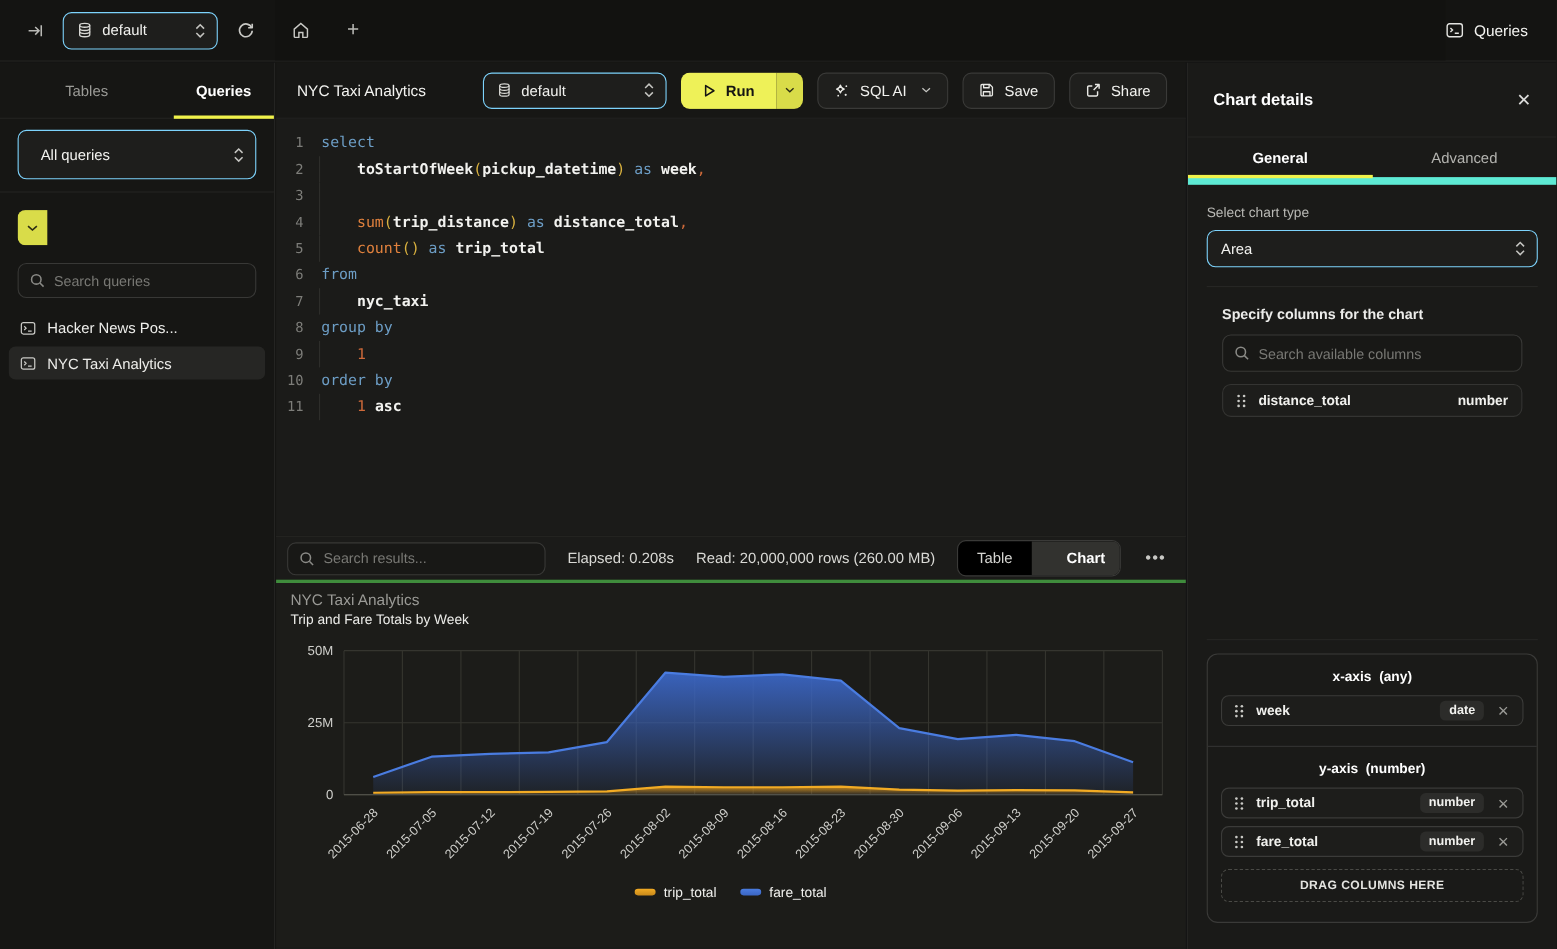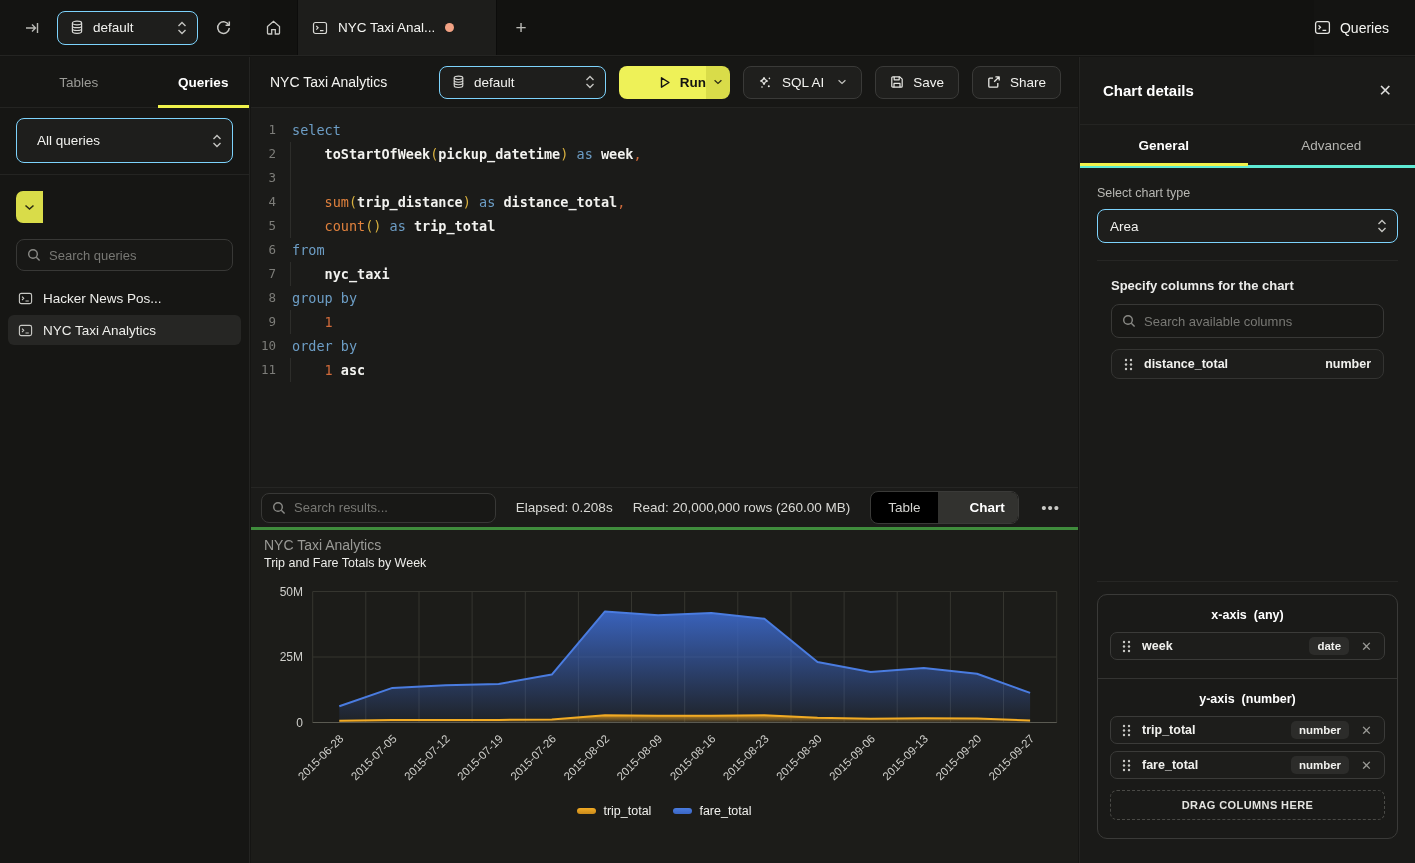--- a/index.html
+++ b/index.html
@@ -60,21 +60,21 @@
   .main-header { height:51px; border-bottom:1px solid #242422; display:flex; align-items:center;
                  padding:0 17px 0 19px; background:#171715; }
   .main-title { font-size:14px; color:#f4f4f1; }
   .main-actions { margin-left:auto; display:flex; align-items:center; gap:13px; }
   .toolbar-select { height:33px; width:167px; }
   .btn { display:flex; align-items:center; justify-content:center; gap:9px; height:33px; padding:0 14px;
          background:#1f1f1d; border:1px solid #3a3a38; border-radius:8px; color:#f2f2ef;
          font-size:13.5px; cursor:pointer; }
   .run-btn { display:flex; height:33px; border-radius:8px; overflow:hidden; cursor:pointer; }
   .run-btn .main-part { width:87px; background:#eef158; color:#141412; display:flex; align-items:center;
-                        justify-content:flex-end; gap:9px; font-size:13.5px; font-weight:bold; }
+                        justify-content:center; gap:9px; font-size:13.5px; font-weight:bold; }
   .run-btn .seg { width:24px; background:#d9dc49; display:flex; align-items:center; justify-content:center; }
 
   
   .editor { position:relative; height:379px; padding-top:10px; background:#1b1b19; cursor:text;
             font-family:"DejaVu Sans Mono","Liberation Mono",monospace; overflow:hidden; }
   .code-line { display:flex; height:24px; line-height:24px; position:relative; }
   .code-line .ln { width:25px; text-align:right; color:#7d7d79; font-size:12.5px; flex:none; }
   .code-line .code { white-space:pre; font-size:13.5px; margin-left:16px; color:#f2f2ef; }
   .code-line.indent::before { content:''; position:absolute; left:39px; top:0; bottom:0; width:1px; background:#2d2d2a; }
   .tk-kw { color:#6d9ec6; }
@@ -105,21 +105,21 @@
   .legend-item { display:flex; align-items:center; gap:7px; cursor:pointer; }
   .legend-marker { width:19px; height:6px; border-radius:3px; }
   .legend-label { font-size:12.5px; color:#f0f0ed; }
 
   
   .rpanel { position:absolute; left:1079px; top:57px; width:336px; height:806px;
             background:#1a1a18; border-left:1px solid #242422; display:flex; flex-direction:column; }
   .rp-header { height:68px; display:flex; align-items:center; padding:0 23px; border-bottom:1px solid #242422; }
   .rp-title { font-size:15px; font-weight:bold; color:#ffffff; }
   .rp-close { margin-left:auto; color:#dcdcda; font-size:16px; cursor:pointer; }
-  .rp-tabs { height:43px; display:flex; border-bottom:3px solid #5eead4; }
+  .rp-tabs { height:43px; display:flex; border-bottom:7px solid #5eead4; }
   .rp-tab { flex:1; display:flex; align-items:center; justify-content:center; font-size:13.5px;
             color:#b4b4b0; cursor:pointer; position:relative; }
   .rp-tab.active { color:#ffffff; font-weight:bold; }
   .rp-tab.active::after { content:''; position:absolute; left:0; right:0; bottom:-1px; height:3px; background:#f0f24b; }
   .rp-content { flex:1; display:flex; flex-direction:column; padding:18px 17px 24px; overflow:hidden; }
   .rp-label { font-size:12.5px; color:#b8b8b4; margin-bottom:9px; }
   .rp-select { height:34px; }
   .rp-divider { height:1px; background:#262624; margin:17px 0; }
   .rp-bold-label { font-size:13px; font-weight:bold; color:#ececea; margin:0 0 11px 14px; }
   .rp-inset { margin:0 14px; }
@@ -179,30 +179,20 @@
       </svg>
     </span>
   </div>
   <div class="tabstrip">
     <div class="home-tab">
       <span class="icon">
         <svg width="17" height="17" viewBox="0 0 17 17" fill="none" stroke="#c9c9c5" stroke-width="1.3">
           <path d="M2.5 7.5L8.5 2.3l6 5.2v6.6a.9.9 0 0 1-.9.9h-3.3v-4.4H6.7V15H3.4a.9.9 0 0 1-.9-.9z"></path>
         </svg>
       </span>
-    </div>
-    <div class="editor-tab">
-      <span class="icon">
-        <svg width="16" height="16" viewBox="0 0 16 16" fill="none" stroke="#d8d8d4" stroke-width="1.2">
-          <rect x="1.5" y="2.5" width="13" height="11" rx="2"></rect>
-          <path d="M4.3 6l1.8 1.8-1.8 1.8M8 10.6h3.5"></path>
-        </svg>
-      </span>
-      <span class="ttl">NYC Taxi Anal...</span>
-      <span class="dirty-dot"></span>
     </div>
     <div class="newtab-btn">+</div>
   </div>
   <div class="topbar-right">
     <span class="icon">
       <svg width="17" height="17" viewBox="0 0 16 16" fill="none" stroke="#e4e4e1" stroke-width="1.2">
         <rect x="1.5" y="2.5" width="13" height="11" rx="2"></rect>
         <path d="M4.3 6l1.8 1.8-1.8 1.8M8 10.6h3.5"></path>
       </svg>
     </span>

